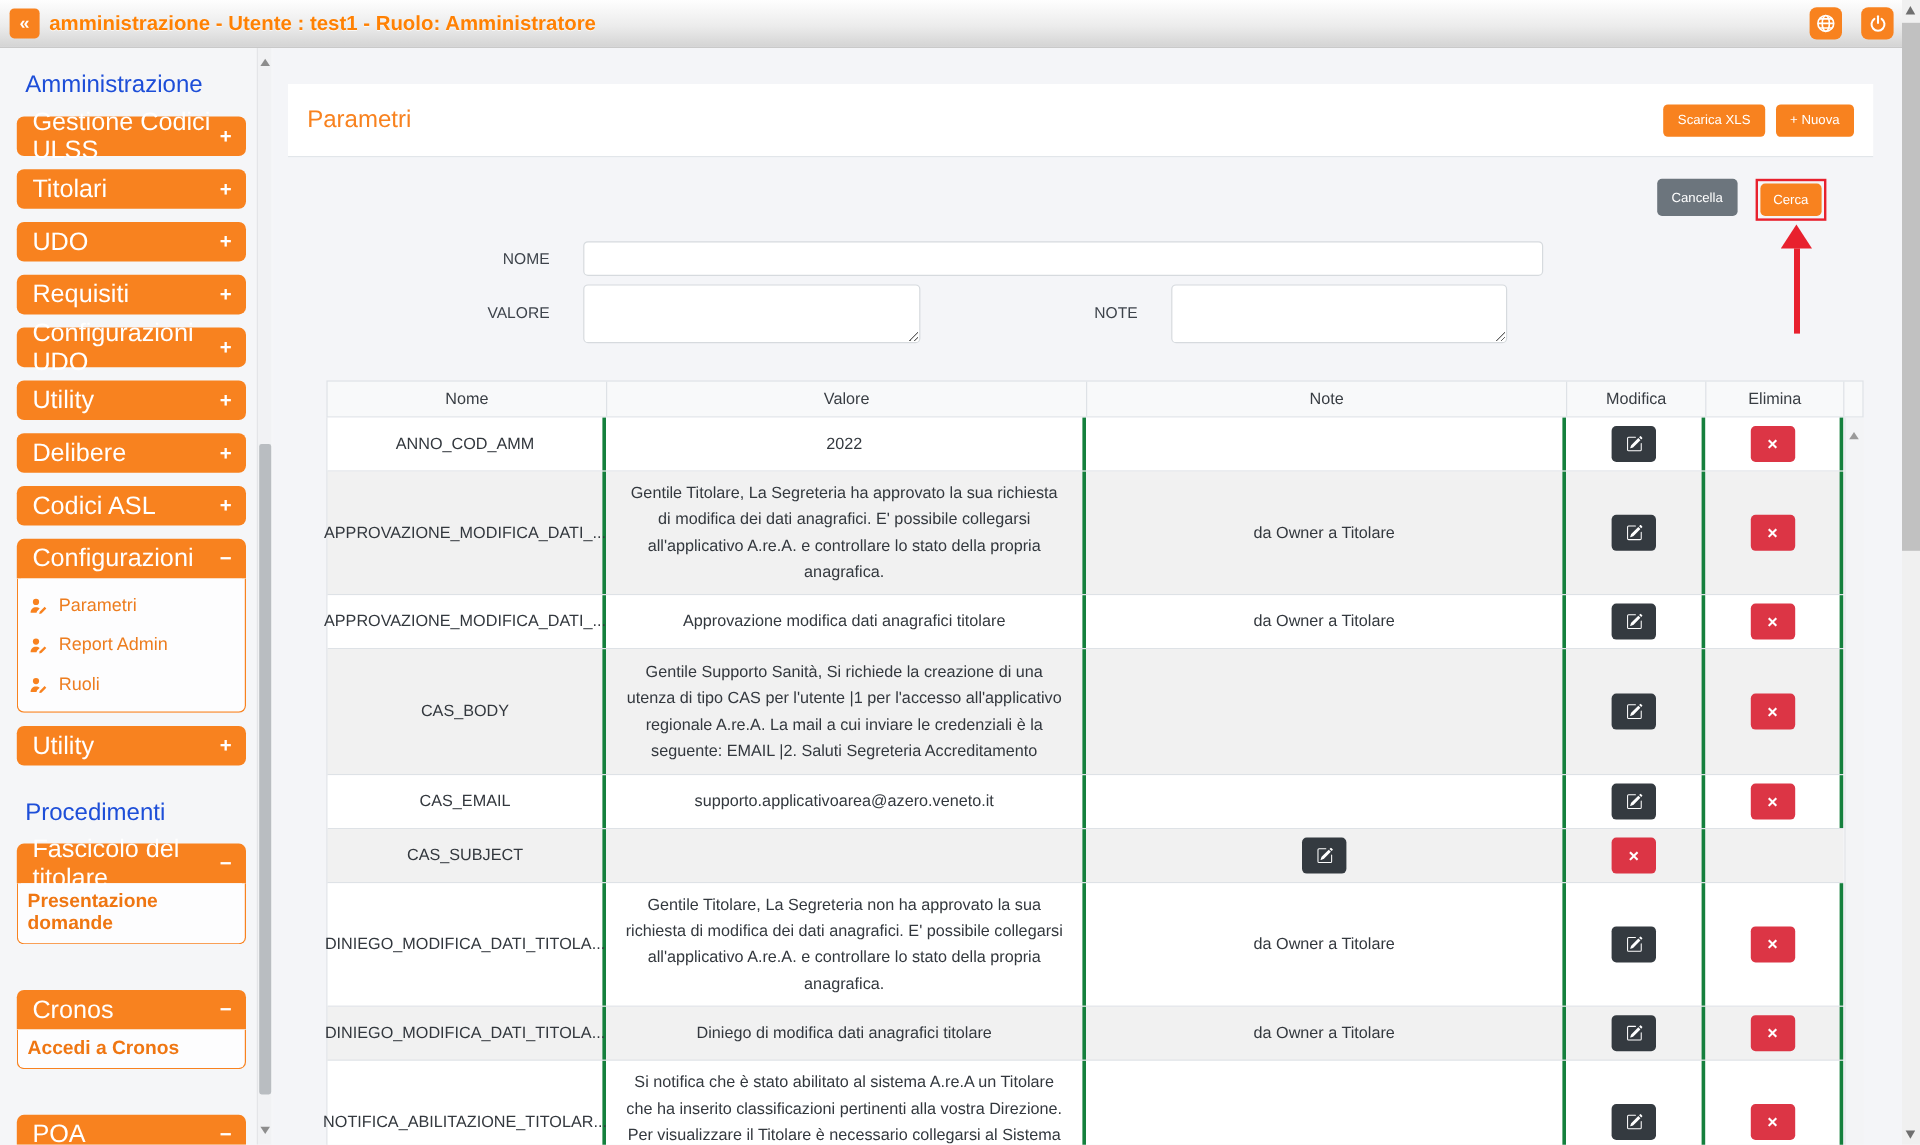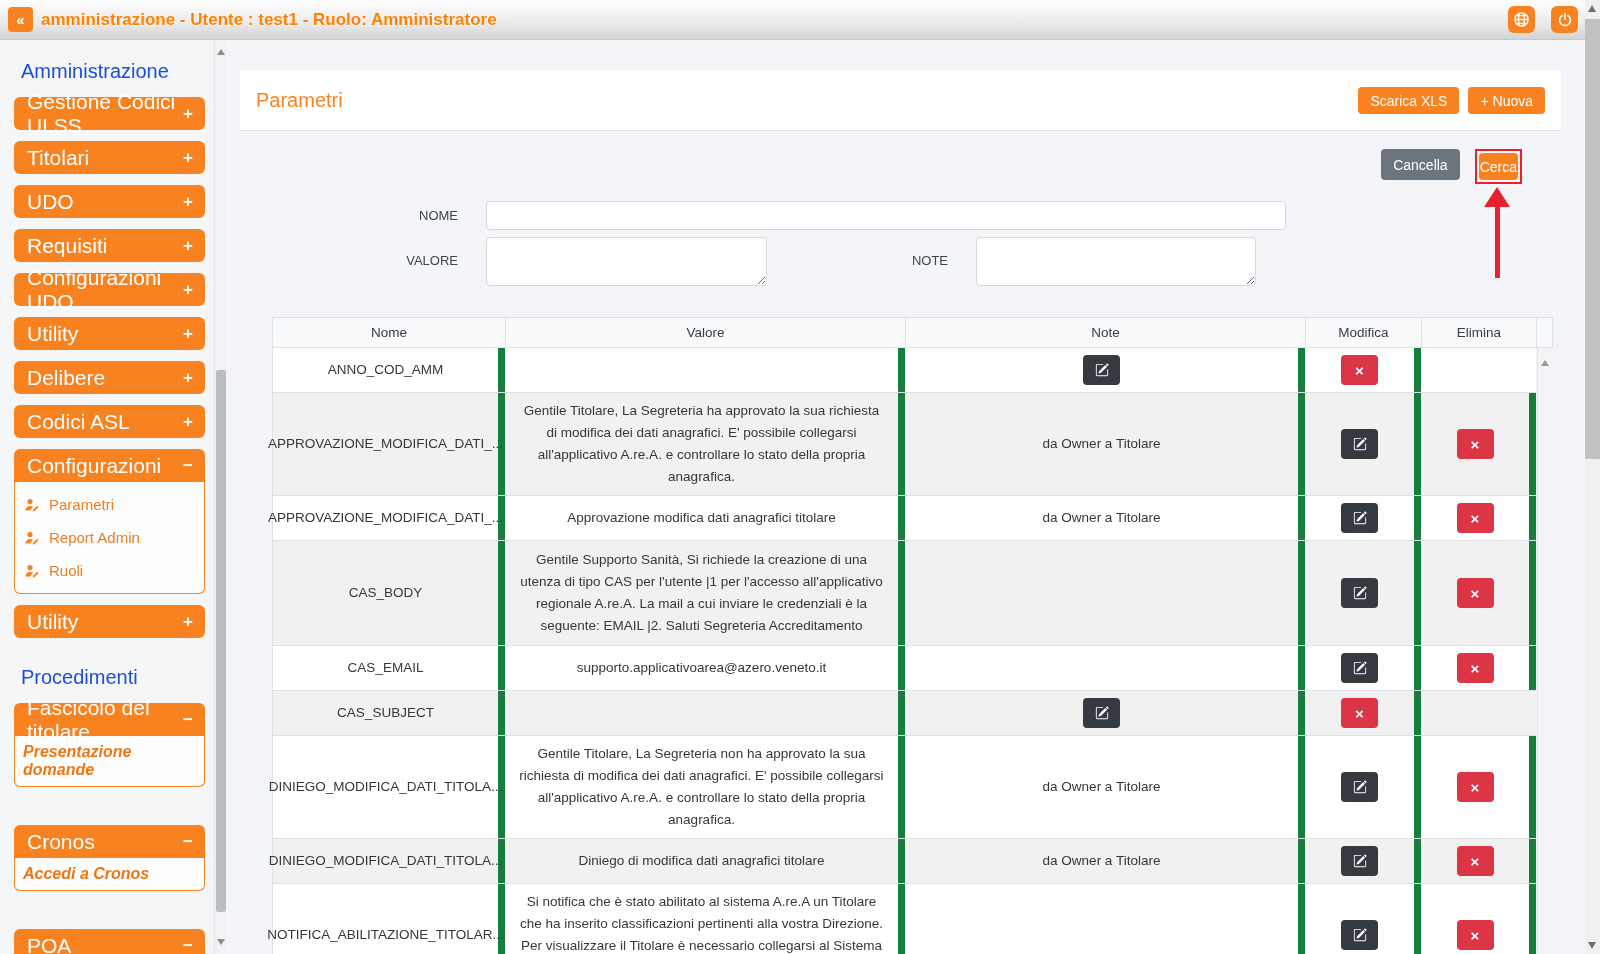--- a/index.html
+++ b/index.html
@@ -25,42 +25,42 @@
   .side-heading.proc { margin-top:28px; }
   .sbtn { width:191px; margin:0 0 11px 14px; height:33px; background:#f8821f; border-radius:6px; color:#fff;
           display:flex; align-items:center; justify-content:space-between; padding:0 12px 0 13px; cursor:pointer; }
   .sbtn-label { font-weight:normal; font-size:21px; }
   .sbtn-toggle { font-weight:bold; font-size:17px; }
   .sbtn.open { border-radius:6px 6px 0 0; margin-bottom:0; }
   .subbox { width:191px; margin:0 0 11px 14px; background:#fdfdfe; border:1px solid #f8821f; border-top:none;
             border-radius:0 0 6px 6px; padding:6px 0; }
   .subitem { display:flex; align-items:center; gap:9px; padding:8px 0 8px 9px; cursor:pointer; }
   .subitem-label { color:#ed7d1f; font-size:15px; }
-  .subbox.bold-item { padding:0;font-style:italic; }
+  .subbox.bold-item { padding:0; }
   .bold-subitem { padding:7px 8px; cursor:pointer; }
   .bold-subitem span { color:#ef7612; font-weight:bold; font-size:16px; }
   .group { margin-bottom:38px; }
 
   
   .side-scrollbar { position:absolute; top:0; right:2px; width:12px; height:914px; background:#f1f2f4; border-left:1px solid #e4e5e8; }
   .sb-arrow { position:absolute; left:2px; width:0; height:0; border-left:4px solid transparent; border-right:4px solid transparent; }
   .sb-arrow.up { top:9px; border-bottom:6px solid #8d8d8d; }
   .sb-arrow.down { bottom:9px; border-top:6px solid #8d8d8d; }
   .side-thumb { position:absolute; left:1px; top:330px; width:10px; height:542px; background:#b9bdc1; border-radius:2px; }
 
   
   .main { flex:1; position:relative; background:#f4f5f8; margin-right:15px; }
   .titlebar { margin:30px 24px 0 12px; height:61px; background:#fff; border-bottom:1px solid #e2e6ea;
               display:flex; align-items:center; justify-content:space-between; padding:0 16px; }
   .page-title { color:#f8821f; font-size:20px; font-weight:normal; }
   .titlebar-actions { display:flex; gap:9px; }
-  .btn { border:none; border-radius:4px; font-size:14px; cursor:pointer; font-family:inherit; }
+  .btn { border:none; border-radius:4px; font-size:11px; cursor:pointer; font-family:inherit; }
   .btn-orange { background:#f8821f; color:#fff; padding:6px 12px; height:27px; }
   .btn-gray { background:#6c757d; color:#fff; height:31px; padding:7px 12px; }
-  .btn-cerca { background:#f8821f; color:#fff; height:27px; padding:5px 1px; }
+  .btn-cerca { background:#f8821f; color:#fff; height:27px; padding:5px 11px; }
   .cerca-highlight { border:2px solid #e8212e; padding:2px; display:inline-flex; background:transparent; }
 
   .search-actions { display:flex; justify-content:flex-end; align-items:flex-start; gap:15px; margin:18px 0 0 0; padding-right:63px; }
 
   .red-arrow { position:absolute; top:147px; left:1256px; width:26px; z-index:3; }
   .red-arrow .head { width:0; height:0; margin:0 auto; border-left:13px solid transparent; border-right:13px solid transparent; border-bottom:20px solid #e8212e; }
   .red-arrow .shaft { width:5px; height:71px; margin:0 auto; background:#e8212e; }
 
   
   .form-row { display:flex; align-items:center; }
@@ -76,21 +76,21 @@
 
   
   .table-wrap { margin:31px 0 0 44px; width:1281px; position:relative; font-size:13.5px; color:#33383e; }
   .thead { display:grid; grid-template-columns:233px 400px 400px 116px 115px 16px; height:31px;
            background:#f8f9fa; border:1px solid #dee2e6; }
   .th { display:flex; align-items:center; justify-content:center; border-right:1px solid #dee2e6; font-size:13.5px; color:#383d43; }
   .th:last-child { border-right:none; }
   .tbody { width:1264px; border-left:1px solid #dee2e6; }
   .tr { display:grid; grid-template-columns:232px 400px 400px 116px 115px; border-bottom:1px solid #dee2e6; background:#fff; }
   .tr:nth-child(even) { background:#f1f1f1; }
-  .td { border-right:7px solid #15803d; display:flex; align-items:center; justify-content:center;
+  .td { border-right:3px solid #15803d; display:flex; align-items:center; justify-content:center;
         text-align:center; padding:7px 14px; line-height:22px; }
   .td.nome { padding:7px 4px; }
   .r1{min-height:42px}.r2{min-height:66px}.r3{min-height:43px}.r4{min-height:105px}.r5{min-height:36px}
   .r6{min-height:42px}.r7{min-height:89px}.r8{min-height:35px}.r9{min-height:69px}
   .btn-edit { width:37px; height:30px; background:#343a40; border:none; border-radius:4px; display:flex; align-items:center; justify-content:center; cursor:pointer; }
   .btn-del { width:37px; height:30px; background:#dc3545; border:none; border-radius:4px; color:#fff; font-weight:bold; font-size:15px;
              display:flex; align-items:center; justify-content:center; cursor:pointer; }
 
   
   .table-scroll { position:absolute; top:31px; right:0; width:16px; height:658px; background:#f3f4f6; border-left:1px solid #e3e5e8; }
@@ -297,20 +297,21 @@
         <div class="th">Note</div>
         <div class="th">Modifica</div>
         <div class="th">Elimina</div>
         <div class="th"></div>
       </div>
 
       <div class="tbody">
 
         <div class="tr r1">
           <div class="td nome">ANNO_COD_AMM</div>
+          <div class="td">2022</div>
           <div class="td"></div>
           <div class="td">
               <button class="btn-edit">
                 <span>
                   <svg width="14" height="14" viewBox="0 0 16 16" fill="#fff">
                     <path d="M15.502 1.94a.5.5 0 0 1 0 .706L14.459 3.69l-2-2L13.502.646a.5.5 0 0 1 .707 0l1.293 1.293zm-1.75 2.456-2-2L4.939 9.21a.5.5 0 0 0-.121.196l-.805 2.414a.25.25 0 0 0 .316.316l2.414-.805a.5.5 0 0 0 .196-.12l6.813-6.814z"></path>
                     <path d="M1 13.5A1.5 1.5 0 0 0 2.5 15h11a1.5 1.5 0 0 0 1.5-1.5v-6a.5.5 0 0 0-1 0v6a.5.5 0 0 1-.5.5h-11a.5.5 0 0 1-.5-.5v-11a.5.5 0 0 1 .5-.5H9a.5.5 0 0 0 0-1H2.5A1.5 1.5 0 0 0 1 2.5v11z"></path>
                   </svg>
                 </span>
               </button>

